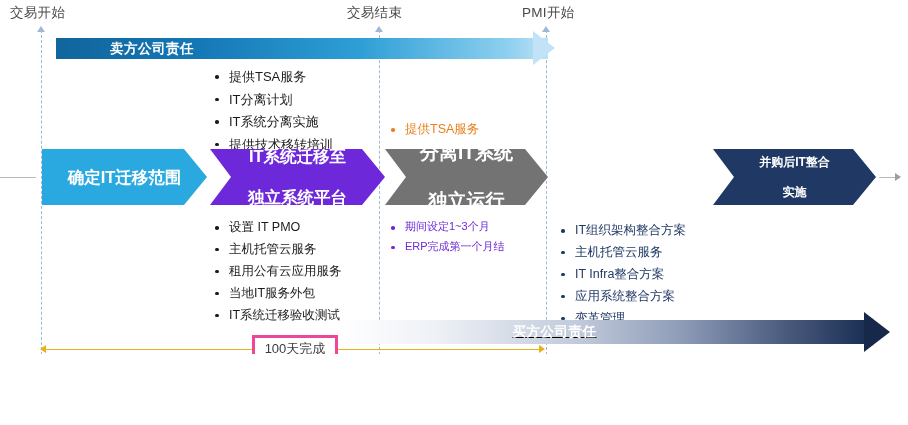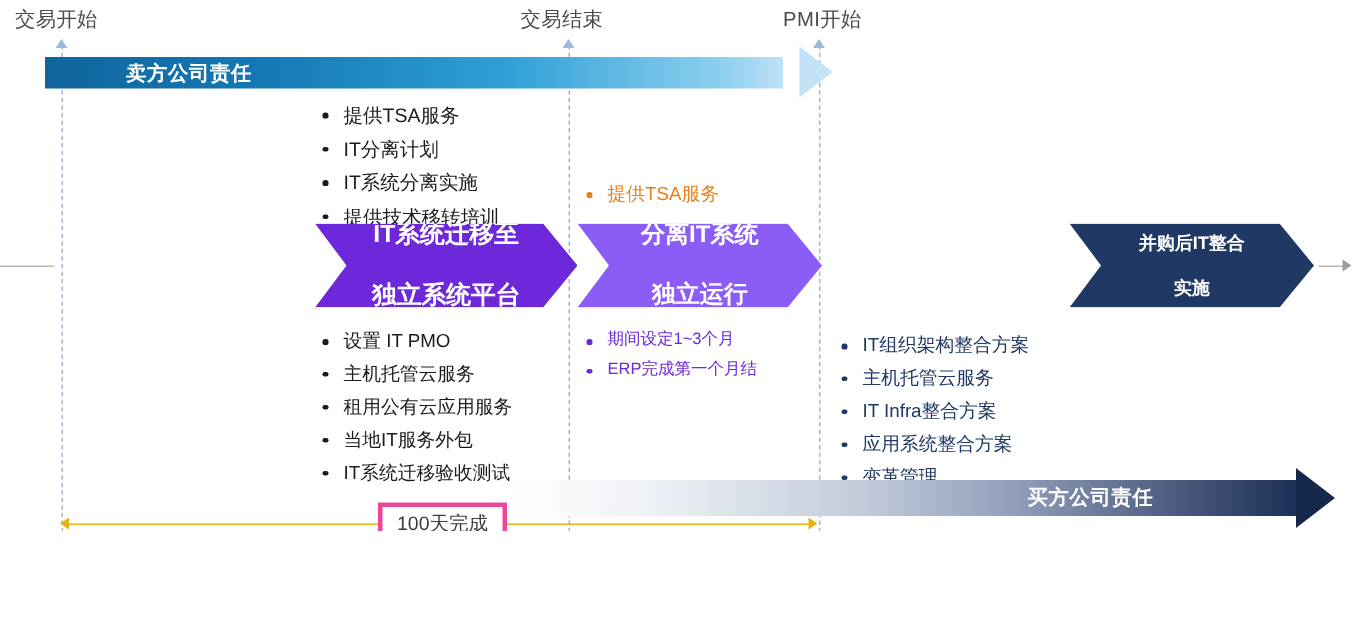--- a/index.html
+++ b/index.html
@@ -51,21 +51,21 @@
     width:0;height:0;
     border-top:17px solid transparent;
     border-bottom:17px solid transparent;
     border-left:22px solid #c2e3f7;
   }
 
   
   .buyer-bar{
     position:absolute;
     background:linear-gradient(to right,#ffffff 0%,#eef1f6 18%,#c2cbdb 45%,#8e9cb8 65%,#4a5a7d 85%,#1b3055 100%);
-    display:flex;align-items:center;justify-content:flex-end;
+    display:flex;align-items:center;justify-content:center;text-decoration:underline;
   }
   .buyer-bar-text{
     color:#ffffff;font-size:13.5px;font-weight:bold;letter-spacing:.5px;
     margin-right:96px;
   }
   .buyer-head{
     position:absolute;
     width:0;height:0;
     border-top:20px solid transparent;
     border-bottom:20px solid transparent;
@@ -159,48 +159,53 @@
 
   <div class="vguide" style="left:41px;top:30px;height:330px;"></div>
   <div class="vguide-arrow" style="left:37px;top:26px;"></div>
 
   <div class="vguide" style="left:379px;top:30px;height:330px;"></div>
   <div class="vguide-arrow" style="left:375px;top:26px;"></div>
 
   <div class="vguide" style="left:546px;top:30px;height:330px;"></div>
   <div class="vguide-arrow" style="left:542px;top:26px;"></div>
 
-  <div class="seller-bar" style="left:30px;top:38px;width:492px;height:21px;">
+  <div class="seller-bar" style="left:56px;top:38px;width:492px;height:21px;">
     <div class="seller-bar-text" style="margin-right:300px;">卖方公司责任</div>
   </div>
   <div class="seller-head" style="left:533px;top:31px;"></div>
 
   <ul class="bullets bl-top" style="left:212px;top:68px;">
     <li>提供TSA服务</li>
     <li>IT分离计划</li>
     <li>IT系统分离实施</li>
     <li>提供技术移转培训</li>
   </ul>
 
   <ul class="bullets bl-tsa" style="left:388px;top:121px;">
     <li>提供TSA服务</li>
   </ul>
 
+  <div class="chev" style="left:42px;top:149px;width:165px;height:56px;font-size:16.5px;
+              background:#29A9E0;
+              clip-path:polygon(0 0, 142px 0, 165px 28px, 142px 56px, 0 56px);">
+    <span>确定IT迁移范围</span>
+  </div>
 
   <div class="chev" style="left:210px;top:149px;width:175px;height:56px;font-size:16.5px;
               background:#6d28d9;
               clip-path:polygon(0 0, 152px 0, 175px 28px, 152px 56px, 0 56px, 21px 28px);">
     <span>
       <span>IT系统迁移至</span><br>
       <span>独立系统平台</span>
     </span>
   </div>
 
-  <div class="chev" style="left:385px;top:149px;width:163px;height:56px;font-size:16px;
-              background:#8b5cf6;
+  <div class="chev" style="left:385px;top:149px;width:163px;height:56px;font-size:19px;
+              background:#737373;
               clip-path:polygon(0 0, 140px 0, 163px 28px, 140px 56px, 0 56px, 21px 28px);">
     <span>
       <span>分离IT系统</span><br>
       <span>独立运行</span>
     </span>
   </div>
 
 
   <div class="chev" style="left:713px;top:149px;width:163px;height:56px;font-size:12px;
               background:#1F3864;

